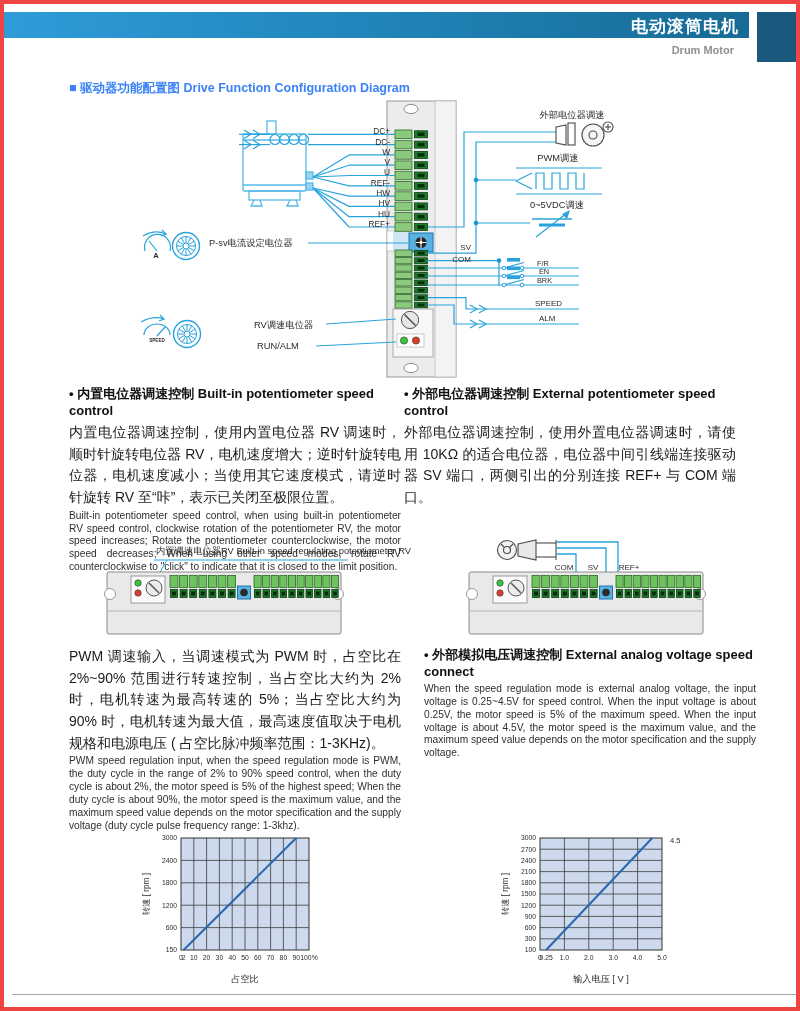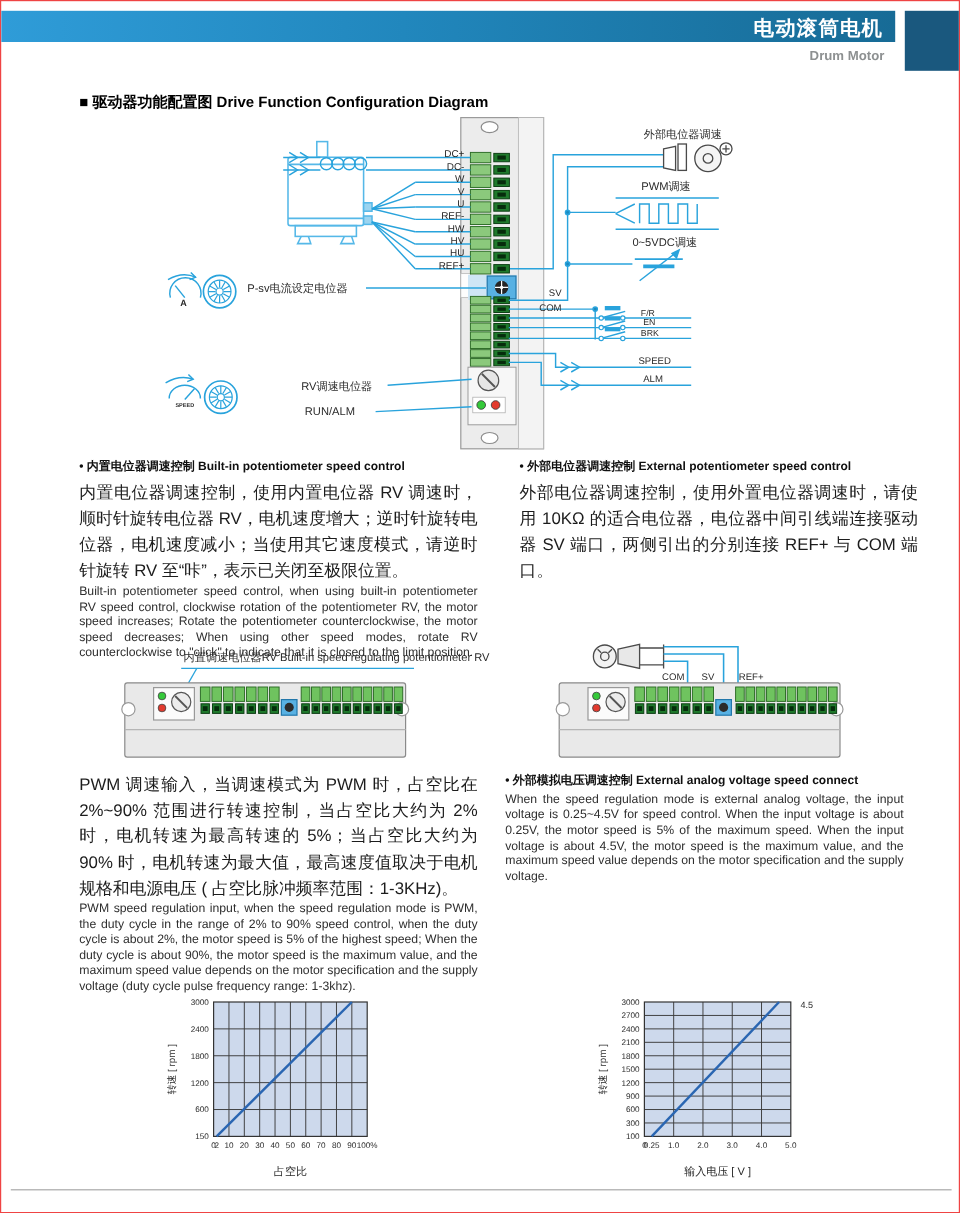--- a/index.html
+++ b/index.html
@@ -1,27 +1,27 @@
 <!DOCTYPE html>
 <html><head>
 <meta charset="utf-8">
 <style>
   html,body{margin:0;padding:0;background:#f2f2f2;}
   .page{position:relative;width:800px;height:1011px;background:#fff;margin:0 auto;
         font-family:"Liberation Sans","DejaVu Sans",sans-serif;overflow:hidden;
-        border:1px solid #ef4444;box-sizing:border-box;}
+        border:4px solid #ef4444;box-sizing:border-box;}
   .abs{position:absolute;}
   .header-bar{left:0;top:8px;width:745px;height:26px;
       background:linear-gradient(90deg,#2f9cd8 0%,#2187bd 45%,#176b96 100%);}
   .header-title{position:absolute;right:10px;top:3px;color:#fff;font-size:17px;font-weight:bold;letter-spacing:1px;}
   .header-block{left:753px;top:8px;width:47px;height:50px;background:#1a587e;}
   .drum-motor{right:62px;top:40px;color:#8d9091;font-size:11px;font-weight:bold;}
-  .page-title{left:65px;top:76px;font-size:12.5px;font-weight:bold;color:#000000;}
+  .page-title{left:65px;top:76px;font-size:12.5px;font-weight:bold;color:#3b82f6;}
   .section{width:332px;}
-  .sec-title{font-size:10px;font-weight:bold;color:#101010;margin-bottom:4px;}
+  .sec-title{font-size:13px;font-weight:bold;color:#101010;margin-bottom:4px;}
   .sec-zh{font-size:14px;line-height:1.55;color:#1c1c1c;text-align:justify;}
   .sec-en{font-size:10.2px;line-height:1.26;color:#2e2e2e;text-align:justify;margin-top:1px;}
   svg{font-family:"Liberation Sans","DejaVu Sans",sans-serif;}
   svg text{fill:#2b2b2b;}
   .wirelbl{font-size:8.3px;}
   .lbl9{font-size:9.3px;}
   .lbl8{font-size:8px;}
   .lbl7{font-size:7.3px;}
   .footer-rule{left:8px;top:990px;width:784px;height:1px;background:#a8a8a8;}
   .footer-text{right:55px;top:994px;font-size:11.5px;font-weight:bold;color:#333;letter-spacing:.5px;margin-top:24px;}
@@ -316,21 +316,21 @@
     <text x="533" y="279" class="lbl7">BRK</text>
     <text x="531" y="302" class="lbl8">SPEED</text>
     <text x="535" y="317" class="lbl8">ALM</text>
   </svg>
 
   <div class="abs section" style="left:65px;top:381px">
     <div class="sec-title">• 内置电位器调速控制 Built-in potentiometer speed control</div>
     <div class="sec-zh">内置电位器调速控制，使用内置电位器 RV 调速时，顺时针旋转电位器 RV，电机速度增大；逆时针旋转电位器，电机速度减小；当使用其它速度模式，请逆时针旋转 RV 至“咔”，表示已关闭至极限位置。</div>
     <div class="sec-en">Built-in potentiometer speed control, when using built-in potentiometer RV speed control, clockwise rotation of the potentiometer RV, the motor speed increases; Rotate the potentiometer counterclockwise, the motor speed decreases; When using other speed modes, rotate RV counterclockwise to "click" to indicate that it is closed to the limit position.</div>
   </div>
-  <div class="abs section" style="left:432px;top:381px">
+  <div class="abs section" style="left:400px;top:381px">
     <div class="sec-title">• 外部电位器调速控制 External potentiometer speed control</div>
     <div class="sec-zh">外部电位器调速控制，使用外置电位器调速时，请使用 10KΩ 的适合电位器，电位器中间引线端连接驱动器 SV 端口，两侧引出的分别连接 REF+ 与 COM 端口。</div>
   </div>
 
   <svg class="abs" style="left:0;top:528px" width="800" height="112" viewBox="0 528 800 112">
 
     <g>
       <text x="152" y="550" class="lbl9">内置调速电位器RV  Built-in speed regulating potentiometer RV</text>
       <line x1="150" y1="556" x2="344" y2="556" stroke="#29a3dc" stroke-width="1"></line>
       <line x1="163" y1="556" x2="151" y2="577" stroke="#29a3dc" stroke-width="1"></line>

